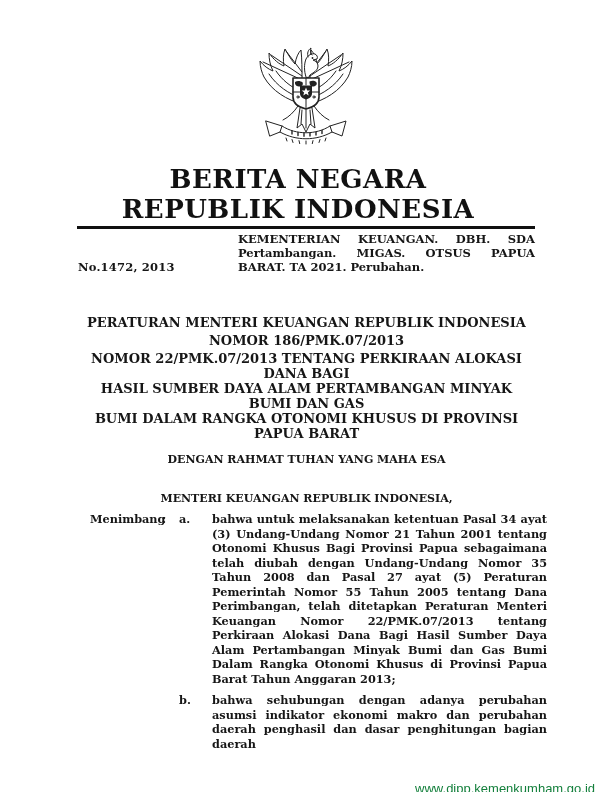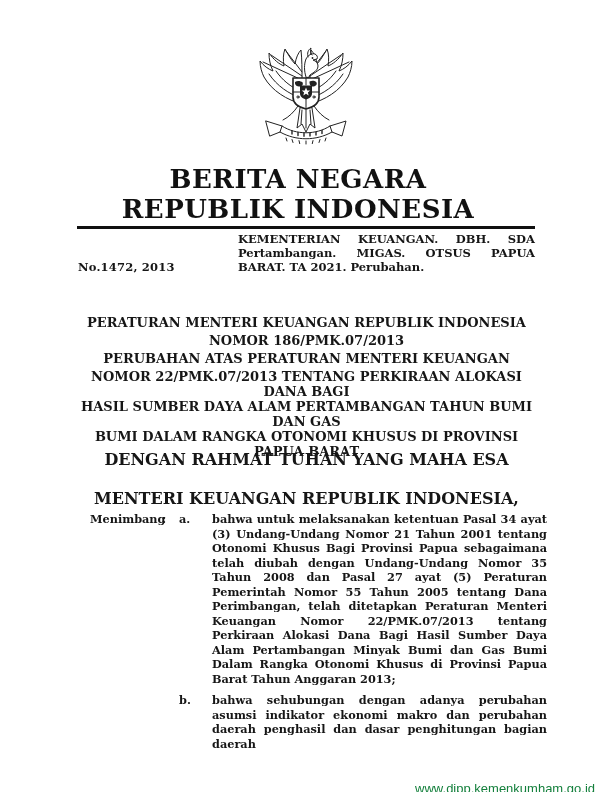--- a/index.html
+++ b/index.html
@@ -33,21 +33,21 @@
   }
   
   .heading{
     position:absolute;top:315px;left:78px;width:457px;
     text-align:center;font-weight:bold;font-size:13px;line-height:15px;
   }
   .heading-line.sp{margin-bottom:3px;}
   .heading-line.last{margin-top:2px;}
   .invocation{
     position:absolute;top:452px;left:78px;width:457px;
-    text-align:center;font-weight:bold;font-size:16px;line-height:15px;
+    text-align:center;font-weight:bold;font-size:11px;line-height:15px;
   }
   .invocation .authority{margin-top:24px;}
   
   .considering{
     position:absolute;top:512px;left:90px;width:457px;
     display:flex;align-items:flex-start;
     font-weight:bold;font-size:11.3px;line-height:14.5px;
   }
   .consider-label{width:72px;flex:none;}
   .consider-colon{width:17px;flex:none;}
@@ -144,23 +144,22 @@
   <div class="rule"></div>
 
   <div class="issue-row">
     <div class="issue-no">No.1472, 2013</div>
     <div class="abstract">KEMENTERIAN KEUANGAN. DBH. SDA Pertambangan. MIGAS. OTSUS PAPUA BARAT. TA 2021. Perubahan.</div>
   </div>
 
   <div class="heading">
     <div class="heading-line sp">PERATURAN MENTERI KEUANGAN REPUBLIK INDONESIA</div>
     <div class="heading-line sp">NOMOR 186/PMK.07/2013</div>
-    <div class="heading-line sp">PERUBAHAN ATAS PERATURAN MENTERI KEUANGAN</div>
     <div class="heading-line">NOMOR 22/PMK.07/2013 TENTANG PERKIRAAN ALOKASI DANA BAGI</div>
-    <div class="heading-line">HASIL SUMBER DAYA ALAM PERTAMBANGAN TAHUN BUMI DAN GAS</div>
+    <div class="heading-line">HASIL SUMBER DAYA ALAM PERTAMBANGAN MINYAK BUMI DAN GAS</div>
     <div class="heading-line">BUMI DALAM RANGKA OTONOMI KHUSUS DI PROVINSI PAPUA BARAT</div>
   </div>
 
   <div class="invocation">
     <div>DENGAN RAHMAT TUHAN YANG MAHA ESA</div>
     <div class="authority">MENTERI KEUANGAN REPUBLIK INDONESIA,</div>
   </div>
 
   <div class="considering">
     <div class="consider-label">Menimbang</div>

